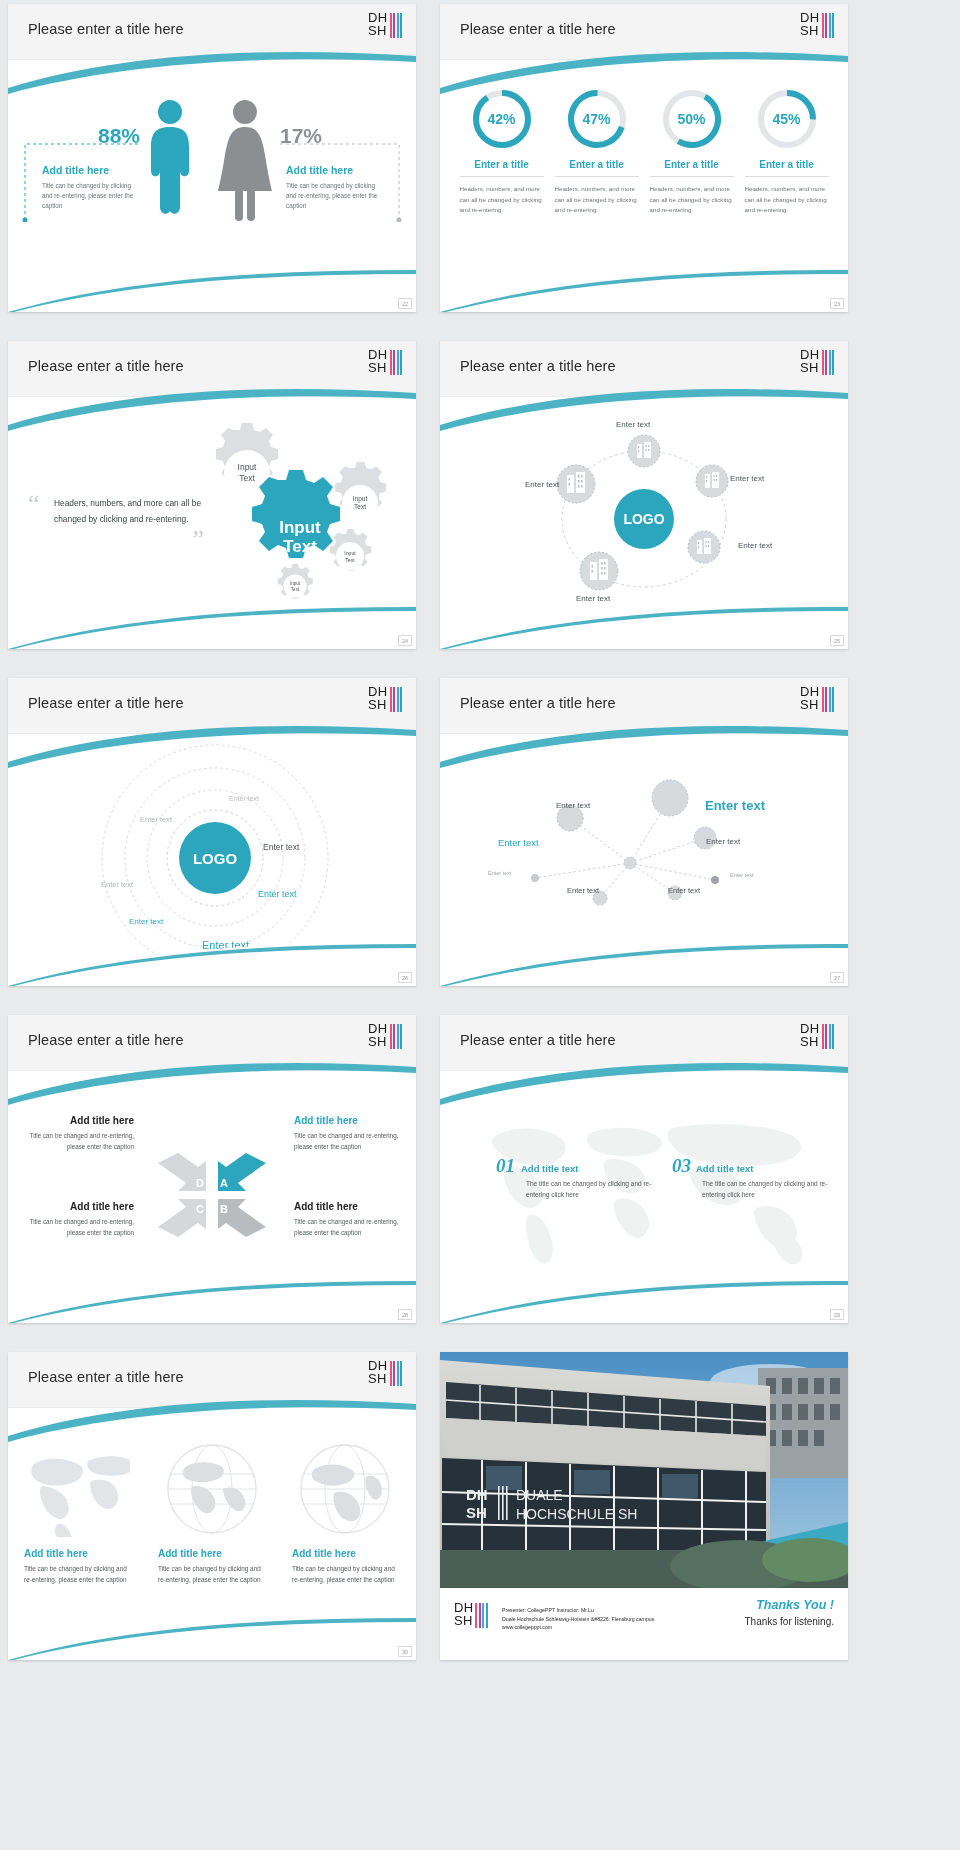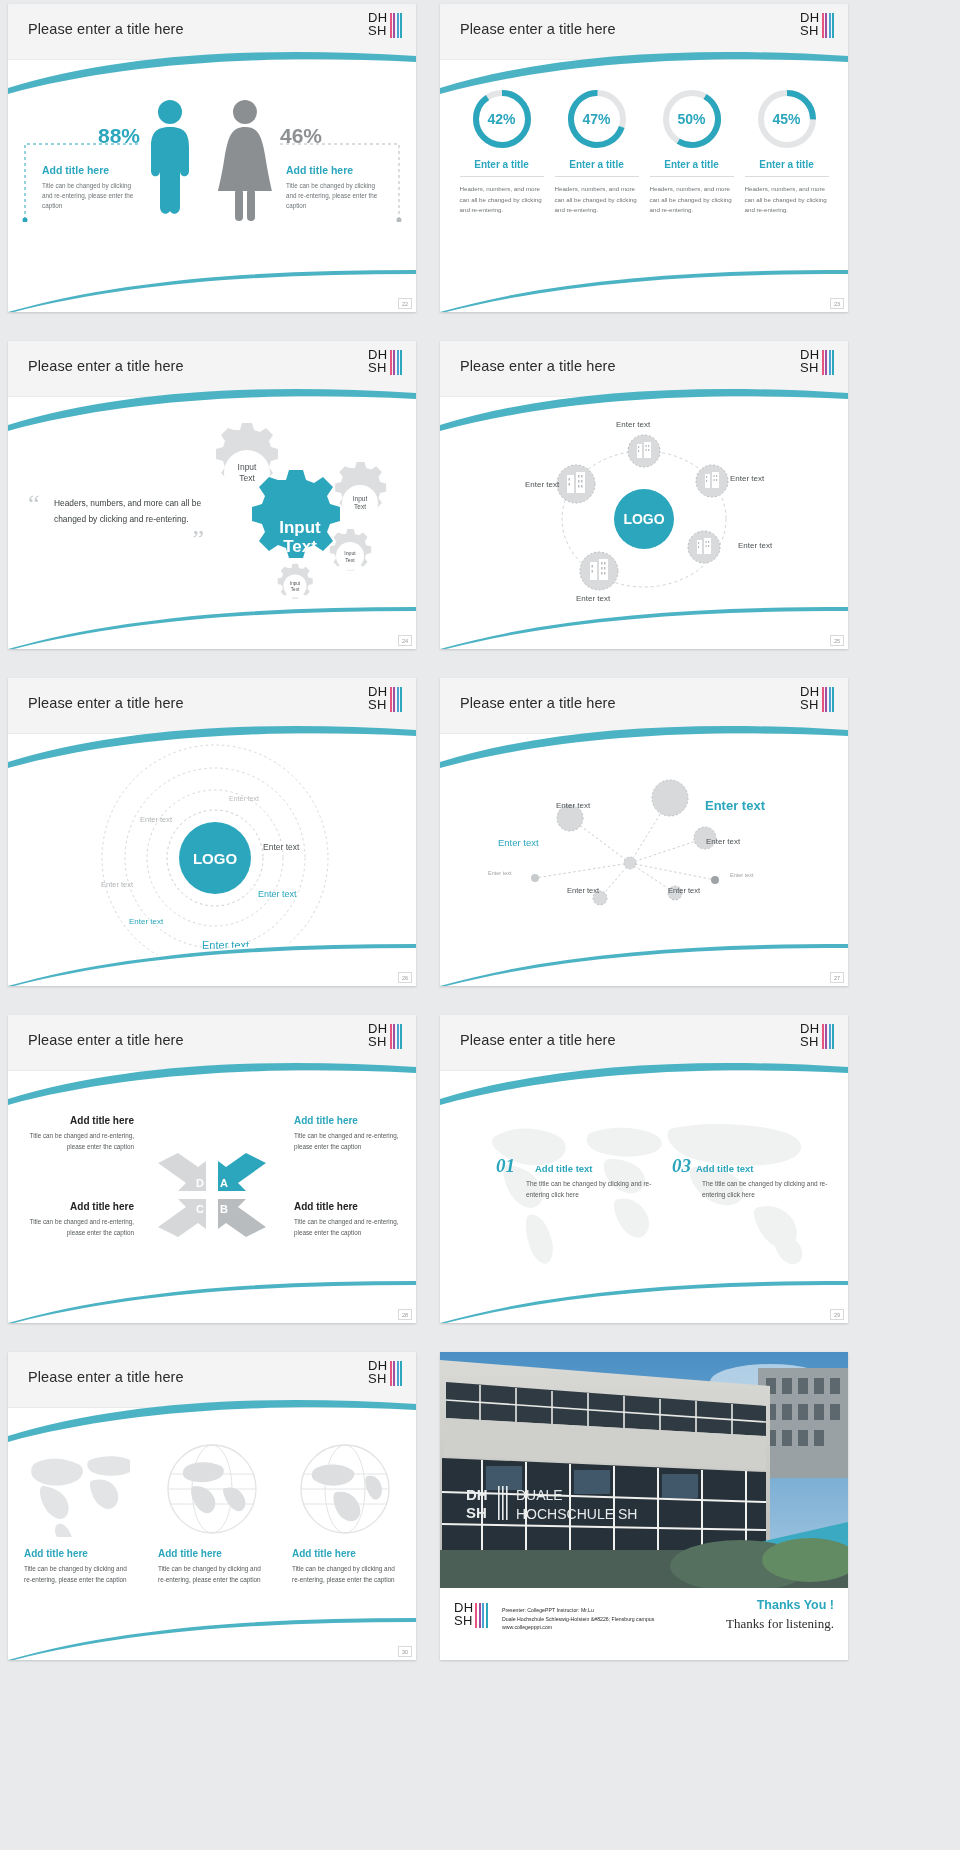--- a/index.html
+++ b/index.html
@@ -83,22 +83,22 @@
   .maptxt { font-size:6.5px; color:#55595b; line-height:11px; }
 
   
   .globe-col { width:108px; text-align:left; }
   .globe-title { font-size:10px; font-weight:bold; color:#2ba6bd; margin-bottom:4px; }
   .globe-body { font-size:6.4px; color:#55595b; line-height:11px; }
 
   
   .photo { position:absolute; left:0; top:0; width:100%; height:236px; overflow:hidden; background:#8fa5b5; }
   .foot { position:absolute; left:0; bottom:0; width:100%; height:72px; background:#fff; }
-  .thanks { font-size:12.5px; font-weight:bold; color:#2ba6bd; }
-  .thanks-sub { font-size:13px; color:#2b2b2b;font-family:Liberation Serif, serif; }
+  .thanks { font-size:12.5px; font-weight:bold; color:#2ba6bd;font-style:italic; }
+  .thanks-sub { font-size:10px; color:#2b2b2b; }
   .presenter { font-size:5.2px; color:#2b2b2b; line-height:8.5px; }
 </style>
 </head>
 <body>
 
 <div class="grid">
 
   <div class="slide">
     <div class="hdr"></div>
     <div class="hdr-title">Please enter a title here</div>
@@ -142,21 +142,21 @@
     <div style="position:absolute;left:34px;top:160px;width:98px">
       <div class="addtitle">Add title here</div>
       <div class="caption" style="margin-top:5px">Title can be changed by clicking and re-entering, please enter the caption</div>
     </div>
 
     <svg style="position:absolute;left:272px;top:130px" width="122" height="88">
       <path d="M0 10 L119 10 L119 86" fill="none" stroke="#b6babc" stroke-width="1" stroke-dasharray="3,3"></path>
       <circle cx="119" cy="86" r="2.5" fill="#b6babc"></circle>
     </svg>
     <div style="position:absolute;left:272px;top:120px;width:60px">
-      <div class="pct grey">46%</div>
+      <div class="pct grey">17%</div>
     </div>
     <div style="position:absolute;left:278px;top:160px;width:98px">
       <div class="addtitle">Add title here</div>
       <div class="caption" style="margin-top:5px">Title can be changed by clicking and re-entering, please enter the caption</div>
     </div>
 
     <div class="botwave">
       <svg width="408" height="44" viewBox="0 0 408 44">
           <path d="M0 44 C120 8 260 0 408 0 L408 44 Z" fill="#ffffff"></path>
           <path d="M0 44 C120 10 260 2 408 2 L408 6 C262 6 124 14 6 44 Z" fill="#4cb3c4"></path>
@@ -616,21 +616,21 @@
         <path d="M130 30 C150 22 176 24 192 30 C206 36 204 46 192 50 C174 56 150 54 136 48 C126 44 124 34 130 30 Z"></path>
         <path d="M150 56 C166 56 180 62 184 72 C188 82 180 92 168 90 C154 88 146 76 144 66 C143 60 145 56 150 56 Z"></path>
         <path d="M160 96 C172 94 184 102 188 114 C192 126 184 138 174 134 C162 130 154 112 154 102 C154 98 156 96 160 96 Z"></path>
         <path d="M210 26 C240 18 290 20 320 28 C344 34 348 48 330 56 C308 66 262 64 234 56 C214 50 202 34 210 26 Z"></path>
         <path d="M236 64 C256 62 276 70 282 82 C288 94 278 104 264 102 C246 100 232 84 230 72 C229 66 232 64 236 64 Z"></path>
         <path d="M300 104 C316 100 332 110 336 124 C340 138 330 148 318 144 C304 140 294 120 294 110 C294 106 296 104 300 104 Z"></path>
         <path d="M320 132 C330 130 340 138 342 148 C344 158 336 164 328 160 C318 156 312 140 314 134 C315 132 317 132 320 132 Z"></path>
       </g>
     </svg>
 
-    <div style="position:absolute;left:56px;top:140px;display:flex;align-items:baseline;gap:20px">
+    <div style="position:absolute;left:56px;top:140px;display:flex;align-items:baseline;gap:6px">
       <div class="num01">01</div>
       <div class="addtitletext">Add title text</div>
     </div>
     <div class="maptxt" style="position:absolute;left:86px;top:163px;width:140px">The title can be changed by clicking and re-entering click here</div>
 
     <div style="position:absolute;left:232px;top:140px;display:flex;align-items:baseline;gap:5px">
       <div class="num01">03</div>
       <div class="addtitletext">Add title text</div>
     </div>
     <div class="maptxt" style="position:absolute;left:262px;top:163px;width:140px">The title can be changed by clicking and re-entering click here</div>

